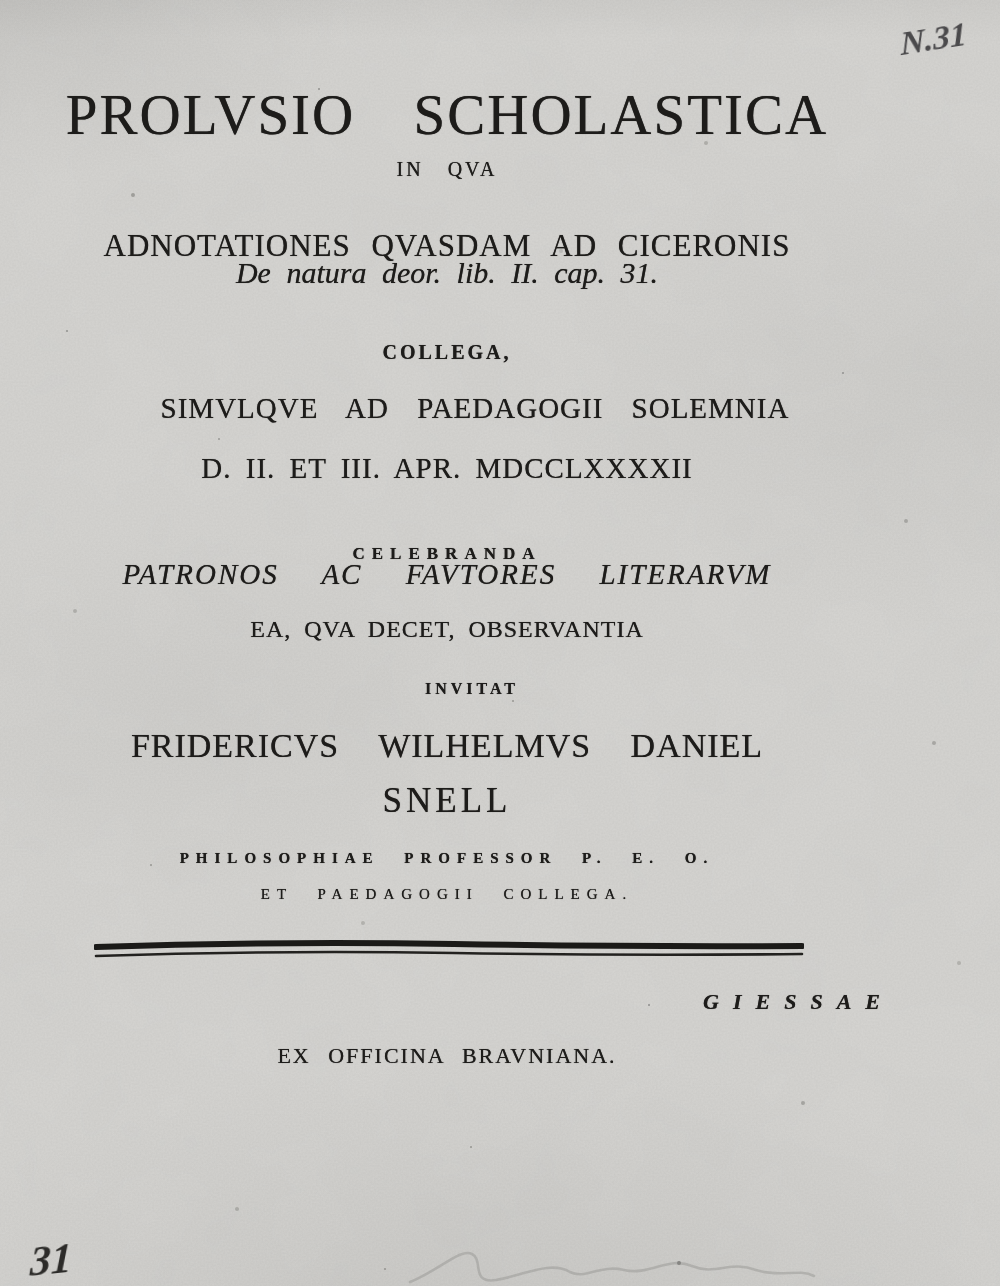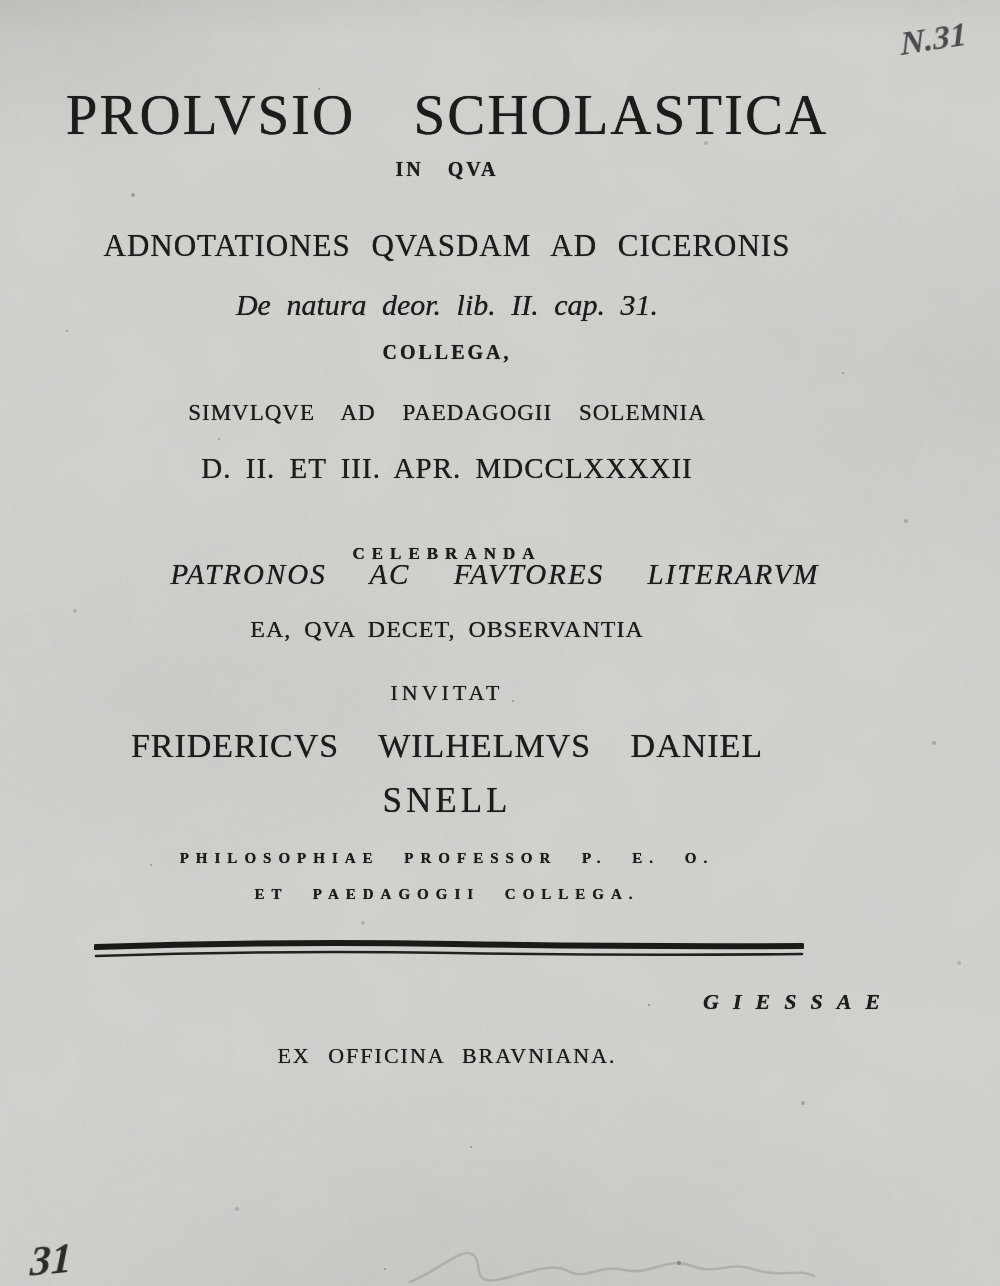--- a/index.html
+++ b/index.html
@@ -58,34 +58,34 @@
   }
 
   .content { position: absolute; left: 0; top: 0; width: 894px; z-index: 4; }
   .line {
     position: absolute; left: 0; width: 100%;
     text-align: center; white-space: nowrap;
     text-shadow: 0 0 0.7px rgba(25,24,22,0.85);
   }
 
   .main-title      { top: 82px;  font-size: 57px; letter-spacing: 2px;  word-spacing: 42px; }
-  .in-qua          { top: 158px; font-size: 20px; letter-spacing: 3px;  word-spacing: 16px; font-weight: bold; }
+  .in-qua          { top: 158px; font-size: 20px; letter-spacing: 3px;  word-spacing: 16px; font-weight: normal; }
   .subject         { top: 228px; font-size: 31px; letter-spacing: 1px;  word-spacing: 12px; }
-  .citation        { top: 288px; font-size: 30px; font-style: italic; word-spacing: 8px; }
+  .citation        { top: 256px; font-size: 30px; font-style: italic; word-spacing: 8px; }
   .profert         { top: 341px; font-size: 20px; letter-spacing: 3px;  font-weight: bold; }
-  .occasion        { top: 400px; font-size: 23px; letter-spacing: 1px;  word-spacing: 20px; }
+  .occasion        { top: 392px; font-size: 29px; letter-spacing: 1px;  word-spacing: 20px; padding-left: 28px; }
   .date-line       { top: 452px; font-size: 29px; letter-spacing: 1px;  word-spacing: 6px; }
   .celebranda      { top: 513px; font-size: 17px; letter-spacing: 7px;  font-weight: bold; margin-top: 31px; }
-  .dedication1     { top: 558px; font-size: 29px; font-style: italic; letter-spacing: 2px; word-spacing: 34px; padding-left: 48px; }
+  .dedication1     { top: 558px; font-size: 29px; font-style: italic; letter-spacing: 2px; word-spacing: 34px; }
   .dedication2     { top: 616px; font-size: 24px; letter-spacing: 1px;  word-spacing: 6px; font-weight: normal; }
-  .invitat         { top: 680px; font-size: 22px; letter-spacing: 4px;  font-weight: normal; }
+  .invitat         { top: 680px; font-size: 16px; letter-spacing: 4px;  font-weight: bold; margin-left: 25px; }
   .author1         { top: 727px; font-size: 34px; letter-spacing: 1px;  word-spacing: 30px; }
   .author2         { top: 781px; font-size: 35px; letter-spacing: 4px; }
   .author-title1   { top: 850px; font-size: 15px; letter-spacing: 7px;  word-spacing: 14px; font-weight: bold; }
-  .author-title2   { top: 886px; font-size: 15px; letter-spacing: 7px;  word-spacing: 14px; font-weight: bold; }
+  .author-title2   { top: 886px; font-size: 15px; letter-spacing: 7px;  word-spacing: 14px; font-weight: normal; }
   .imprint-city    { top: 989px; font-size: 22px; font-style: italic; letter-spacing: 14px; font-weight: bold; text-align: right; }
   .imprint-pub     { top: 1043px; font-size: 22px; letter-spacing: 2px; word-spacing: 10px; }
 
   .rule-wrap { position: absolute; left: 94px; top: 938px; z-index: 4; }
 
   .hand-top-right {
     position: absolute; top: 20px; left: 900px; z-index: 5;
     font-size: 34px; font-style: italic; font-weight: bold;
     color: #4b4a4c;
     transform: rotate(-9deg) skewX(-6deg);

